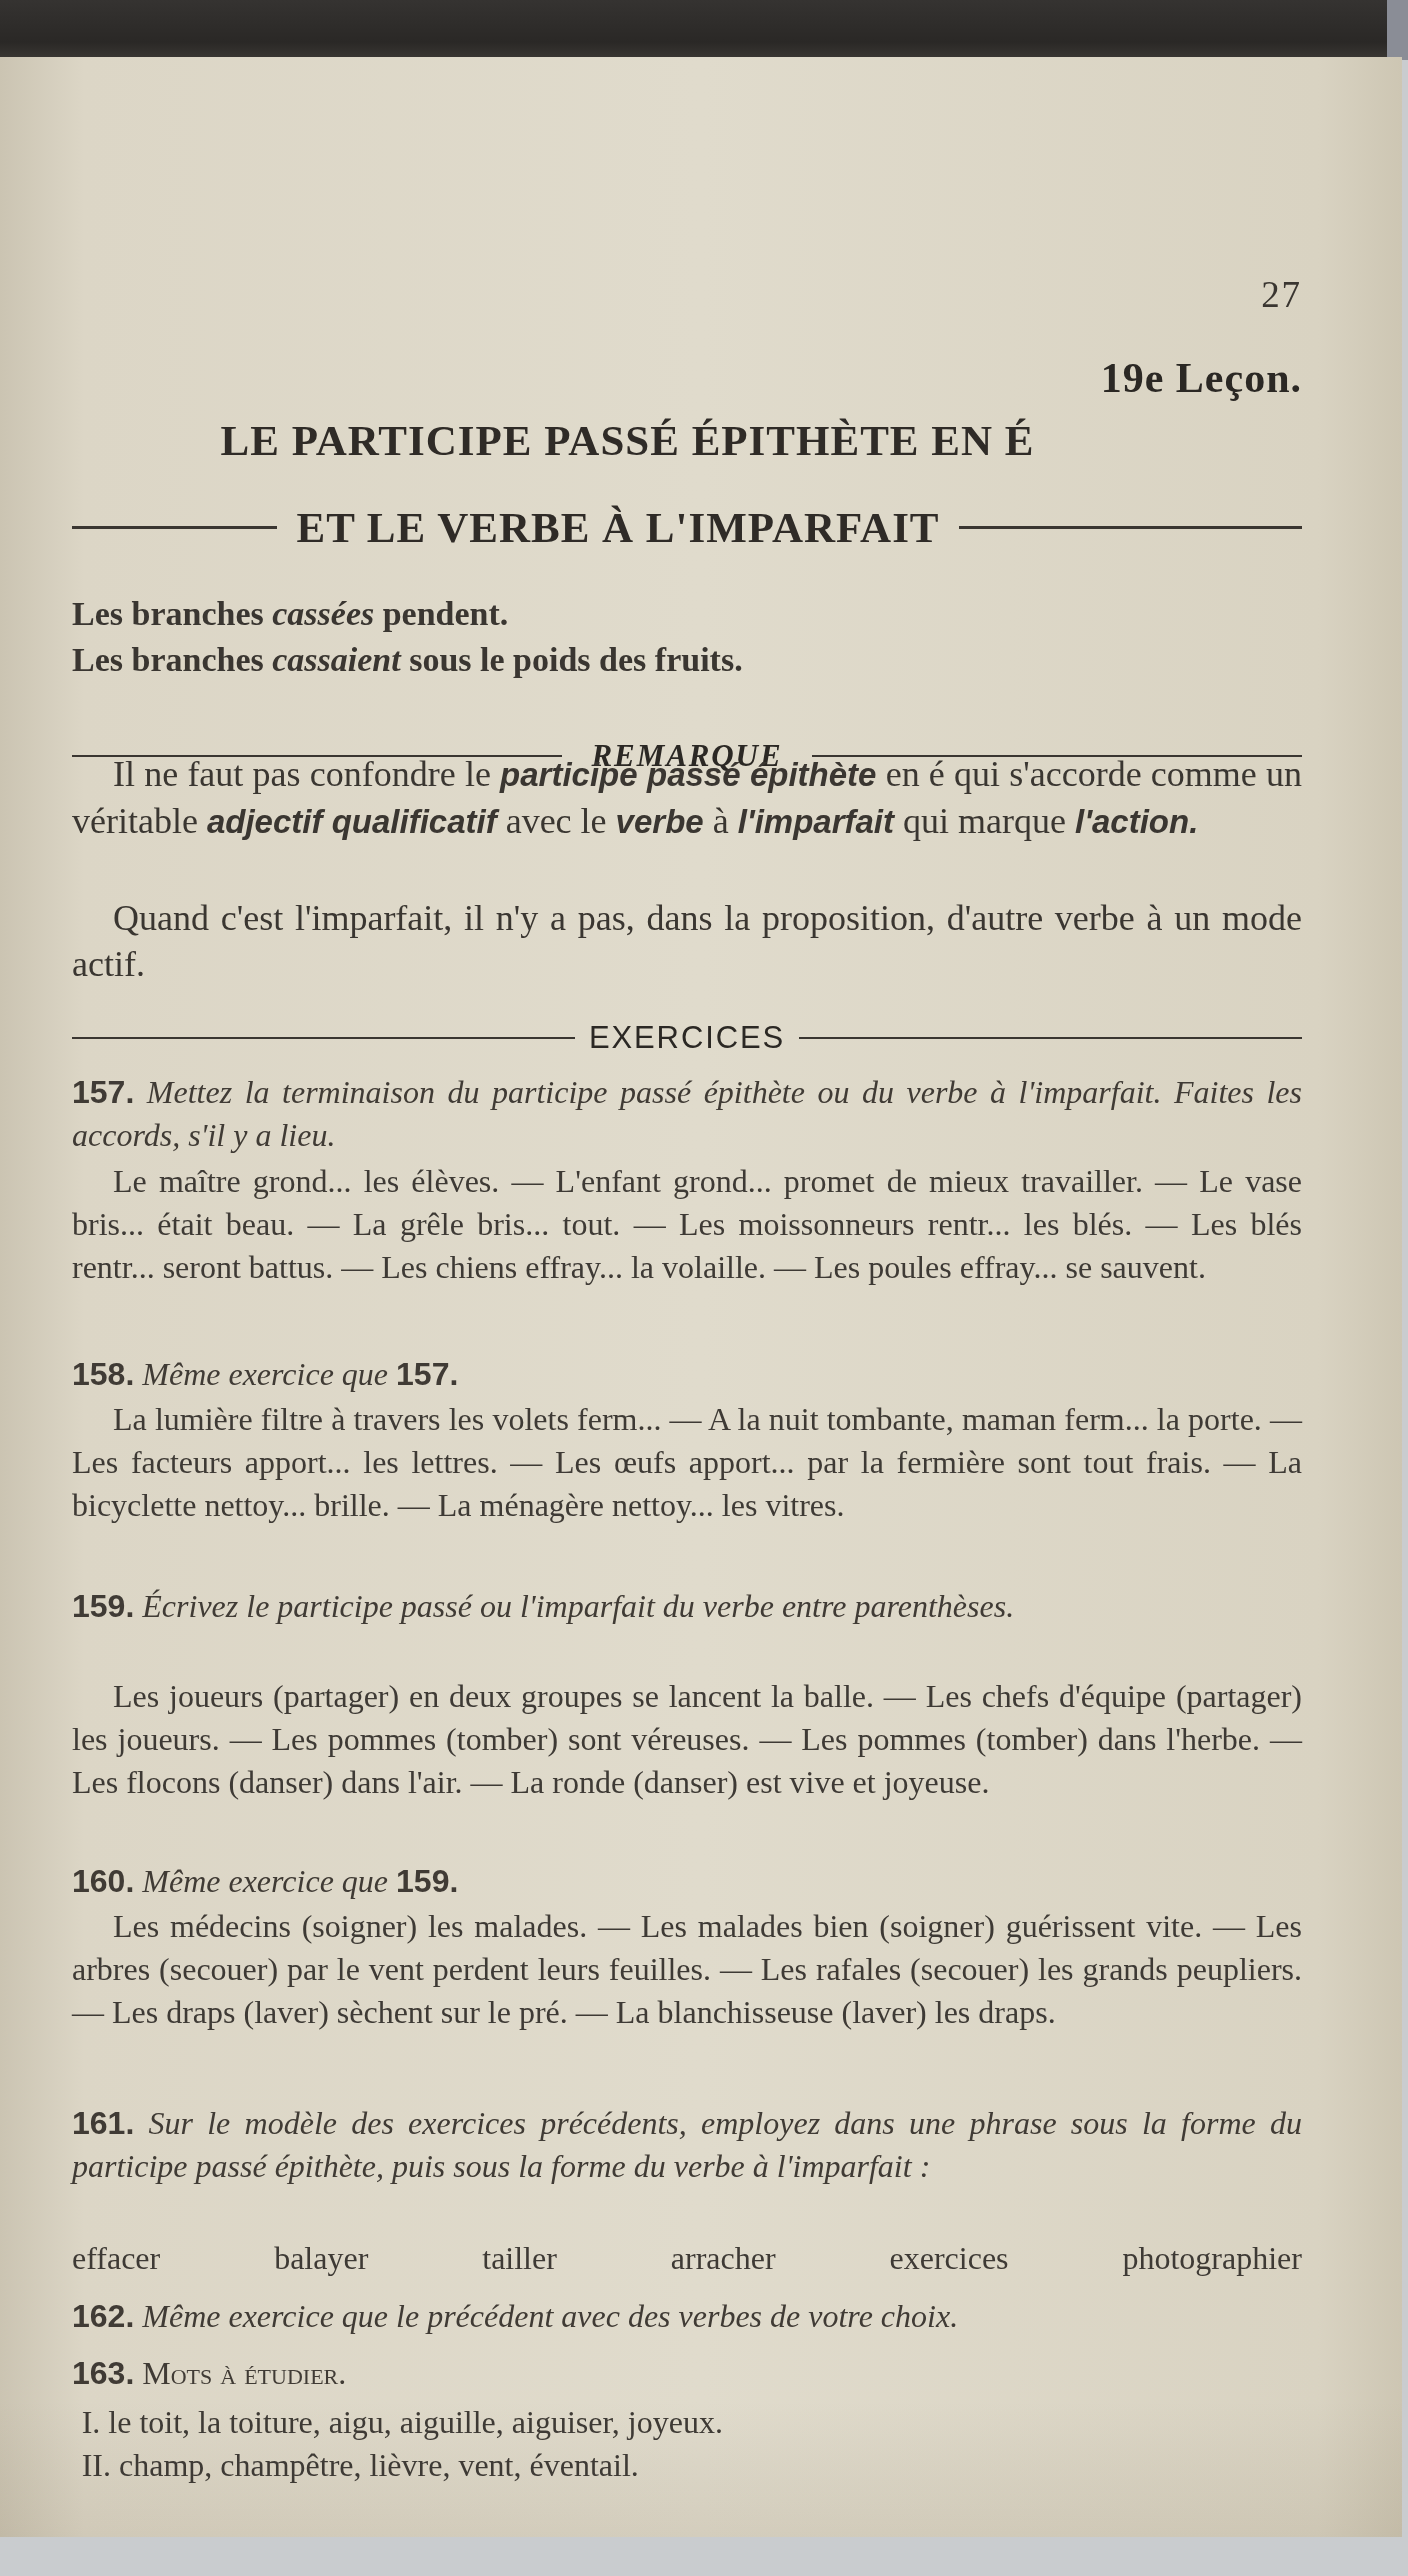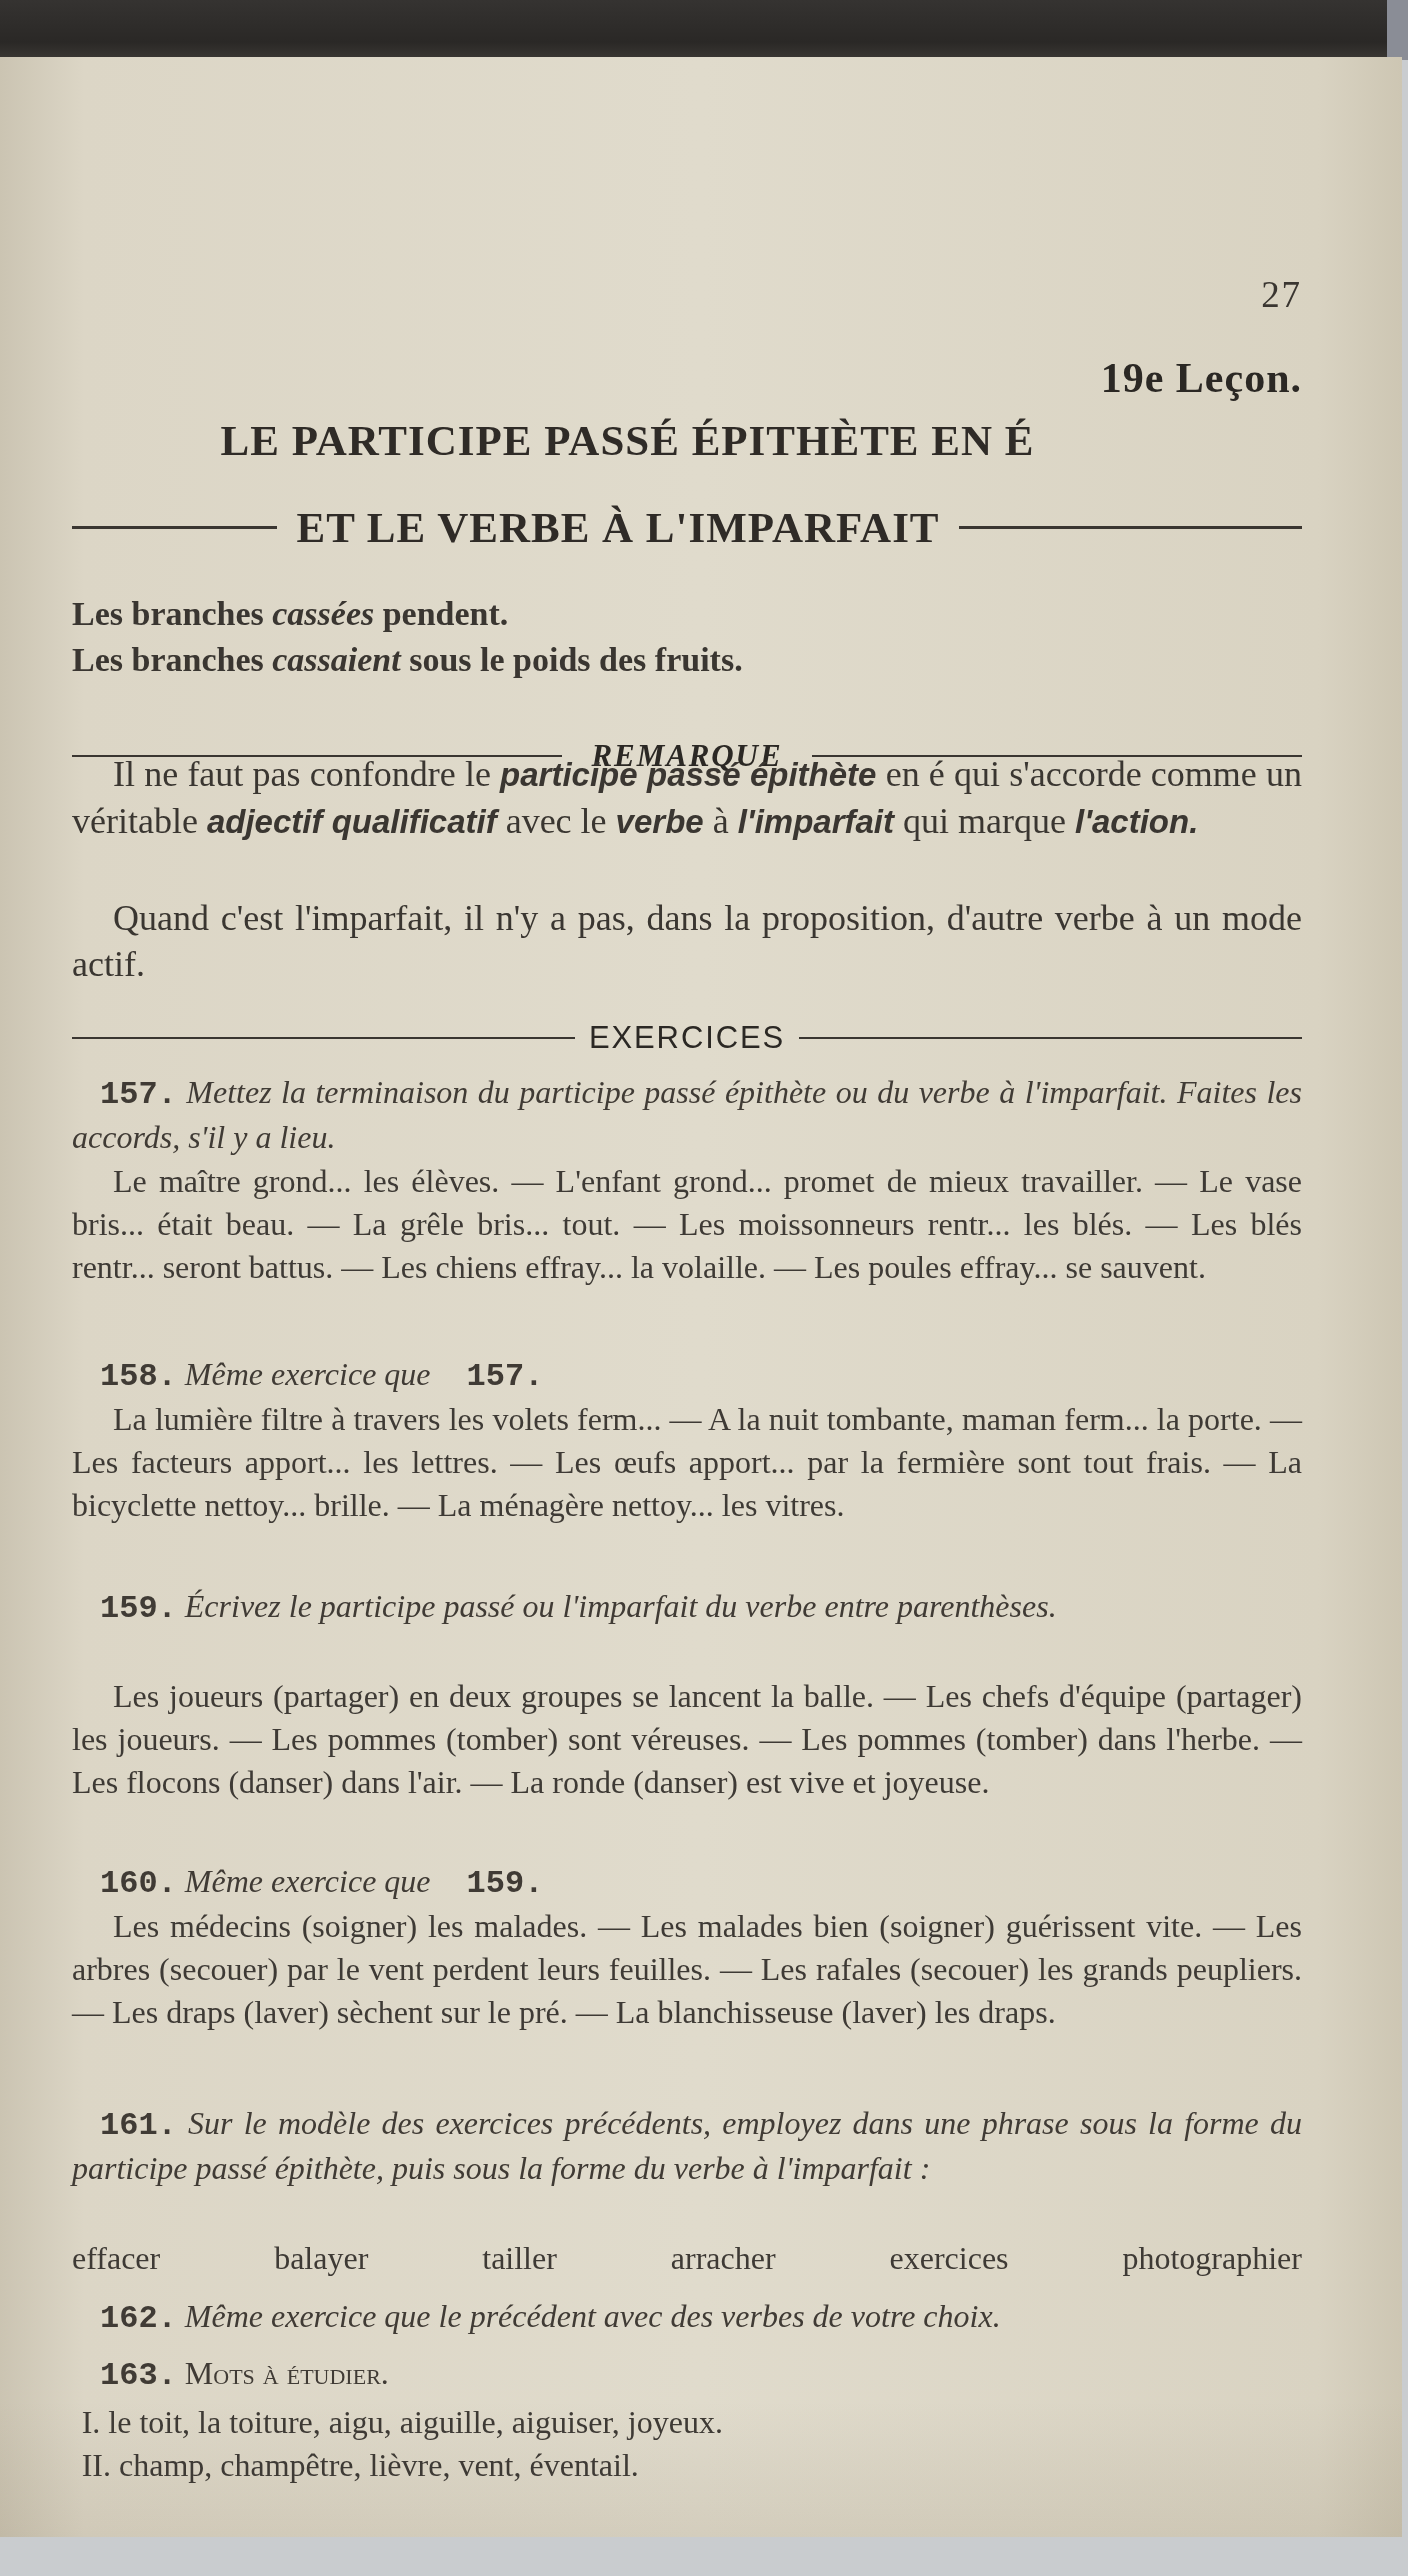--- a/index.html
+++ b/index.html
@@ -54,21 +54,21 @@
   .para {
     position:absolute; left:0; width:1230px; font-size:36px; line-height:46px; text-align:justify;
     color:#3a3631;
   }
   .para .em { font-style:italic; font-weight:bold; font-family:"Liberation Sans","DejaVu Sans",sans-serif; font-size:33px; }
   .indent { text-indent:41px; }
   .ex-head {
     position:absolute; left:0; width:1230px; font-size:32px; line-height:43px; text-align:justify; font-style:italic;
     color:#403b35;
   }
-  .ex-head .num { font-style:normal; font-weight:bold; font-family:Liberation Mono, monospace;margin-left:28px; }
+  .ex-head .num { font-style:normal; font-weight:bold; font-family:Liberation Sans, sans-serif; }
   .ex-body {
     position:absolute; left:0; width:1230px; font-size:32px; line-height:43px; text-align:justify;
     color:#3e3a35;
   }
   .verbs { position:absolute; left:0; width:1230px; top:2183px; display:flex; justify-content:space-between; font-size:32px; color:#3e3a35; }
   .smallcaps { font-variant:small-caps; }
   .mots-line { position:absolute; left:9.7px; font-size:32px; color:#3e3a35; }
 </style>
 </head>
 <body>

